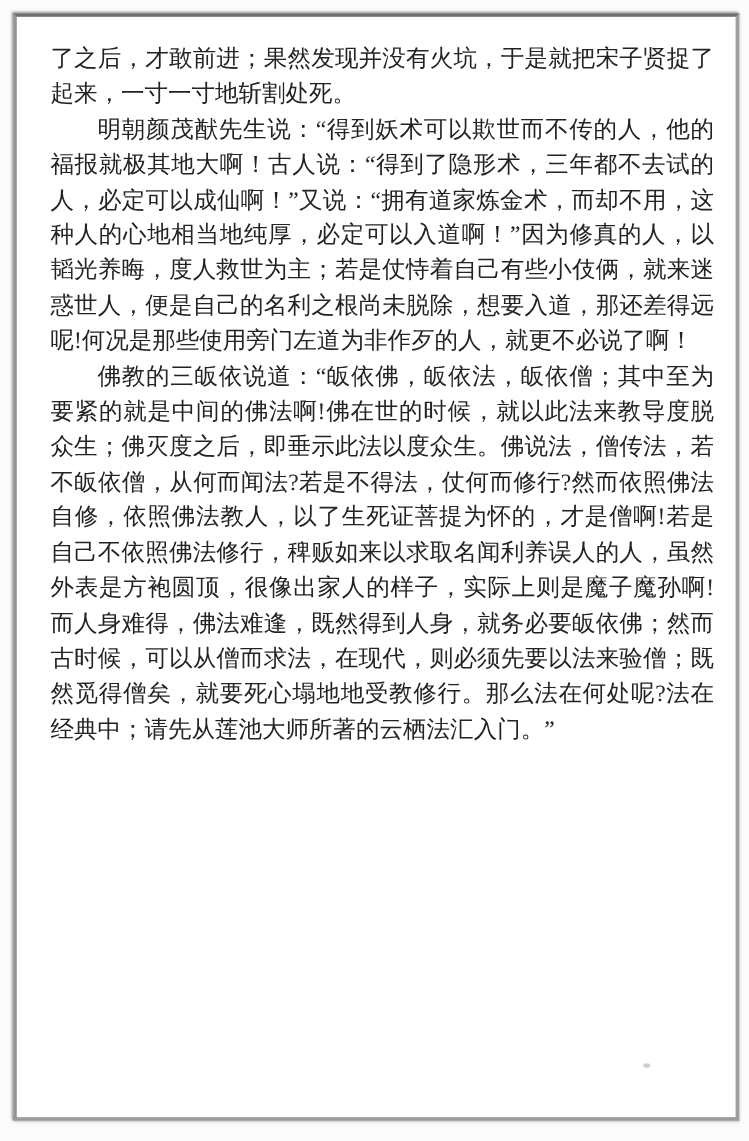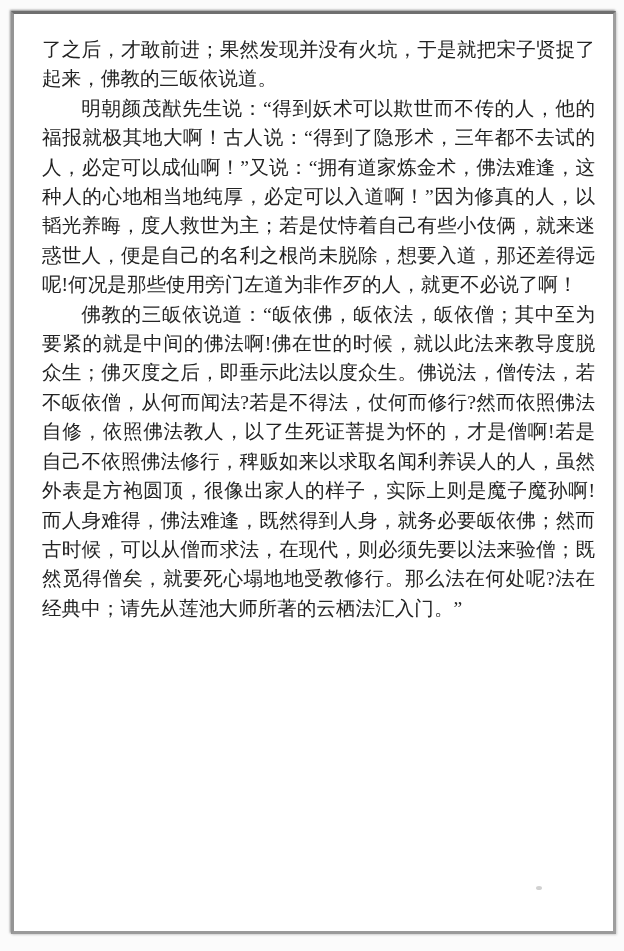--- a/index.html
+++ b/index.html
@@ -61,19 +61,19 @@
     border-radius: 50%;
     opacity: 0.75;
   }
 </style>
 </head>
 <body>
 
 <div class="page">
   <div class="frame">
     <div class="content">
-      <p class="body-text">了之后，才敢前进；果然发现并没有火坑，于是就把宋子贤捉了起来，佛教的三皈依说道。</p>
-      <p class="body-text indent">明朝颜茂猷先生说：“得到妖术可以欺世而不传的人，他的福报就极其地大啊！古人说：“得到了隐形术，三年都不去试的人，必定可以成仙啊！”又说：“拥有道家炼金术，佛法难逢，这种人的心地相当地纯厚，必定可以入道啊！”因为修真的人，以韬光养晦，度人救世为主；若是仗恃着自己有些小伎俩，就来迷惑世人，便是自己的名利之根尚未脱除，想要入道，那还差得远呢!何况是那些使用旁门左道为非作歹的人，就更不必说了啊！</p>
+      <p class="body-text">了之后，才敢前进；果然发现并没有火坑，于是就把宋子贤捉了起来，一寸一寸地斩割处死。</p>
+      <p class="body-text indent">明朝颜茂猷先生说：“得到妖术可以欺世而不传的人，他的福报就极其地大啊！古人说：“得到了隐形术，三年都不去试的人，必定可以成仙啊！”又说：“拥有道家炼金术，而却不用，这种人的心地相当地纯厚，必定可以入道啊！”因为修真的人，以韬光养晦，度人救世为主；若是仗恃着自己有些小伎俩，就来迷惑世人，便是自己的名利之根尚未脱除，想要入道，那还差得远呢!何况是那些使用旁门左道为非作歹的人，就更不必说了啊！</p>
       <p class="body-text indent">佛教的三皈依说道：“皈依佛，皈依法，皈依僧；其中至为要紧的就是中间的佛法啊!佛在世的时候，就以此法来教导度脱众生；佛灭度之后，即垂示此法以度众生。佛说法，僧传法，若不皈依僧，从何而闻法?若是不得法，仗何而修行?然而依照佛法自修，依照佛法教人，以了生死证菩提为怀的，才是僧啊!若是自己不依照佛法修行，稗贩如来以求取名闻利养误人的人，虽然外表是方袍圆顶，很像出家人的样子，实际上则是魔子魔孙啊!而人身难得，佛法难逢，既然得到人身，就务必要皈依佛；然而古时候，可以从僧而求法，在现代，则必须先要以法来验僧；既然觅得僧矣，就要死心塌地地受教修行。那么法在何处呢?法在经典中；请先从莲池大师所著的云栖法汇入门。”</p>
     </div>
     <div class="speck"></div>
   </div>
 </div>
 
 </body></html>

